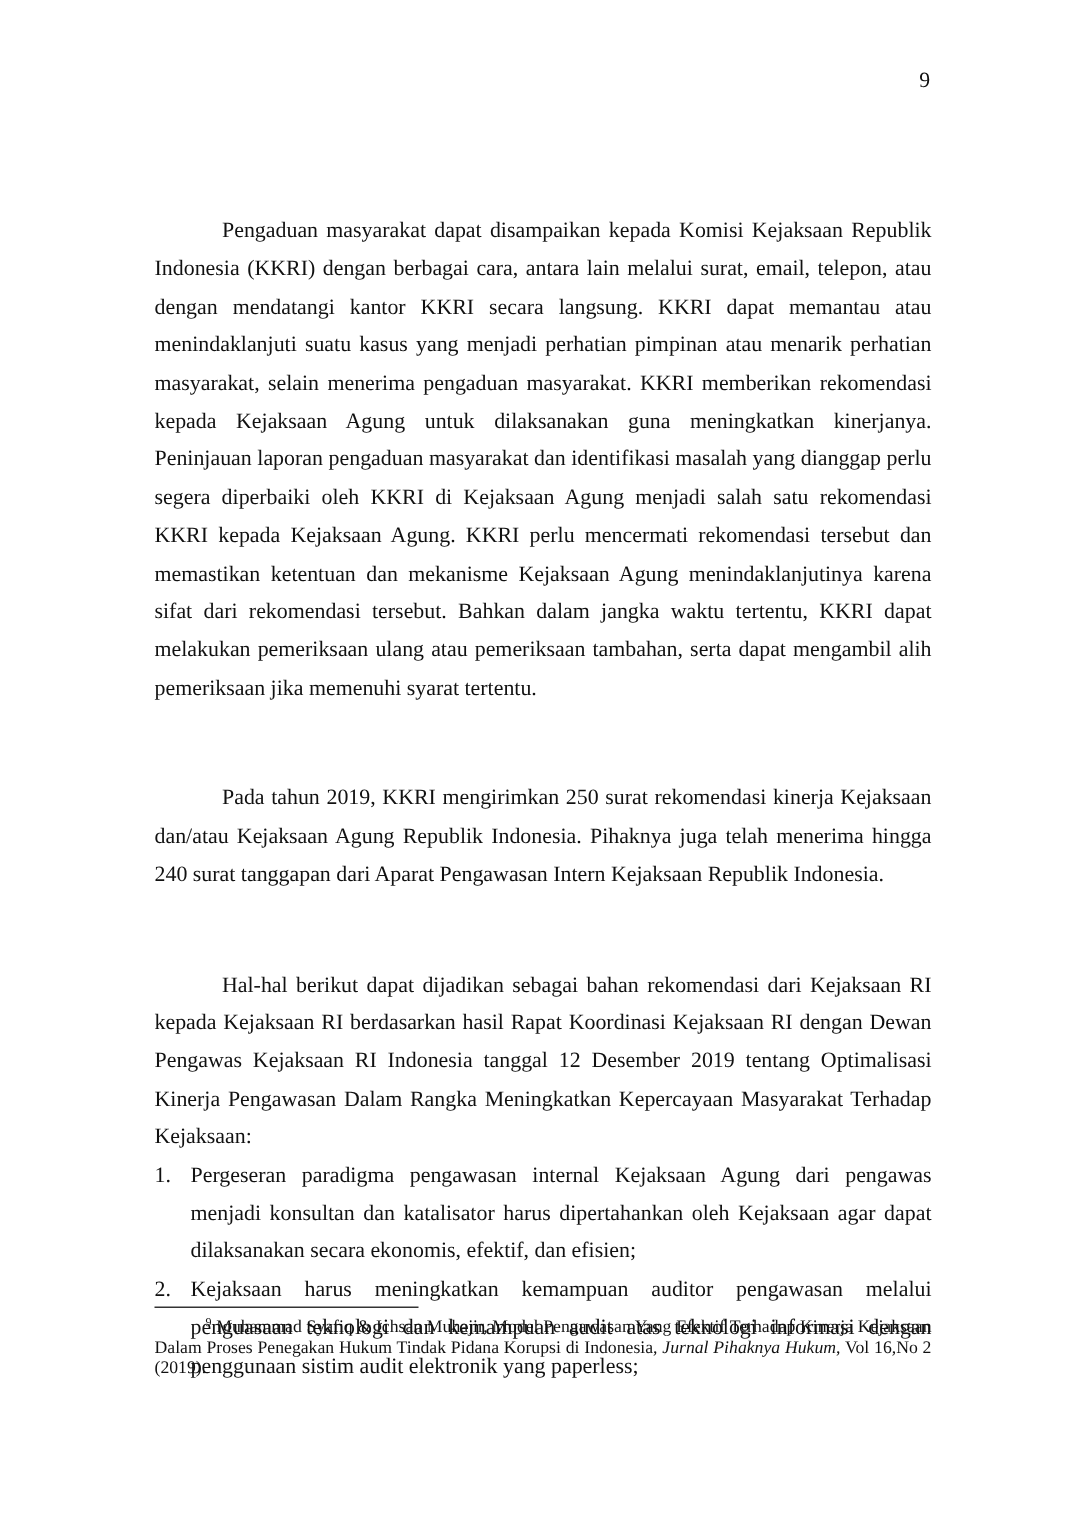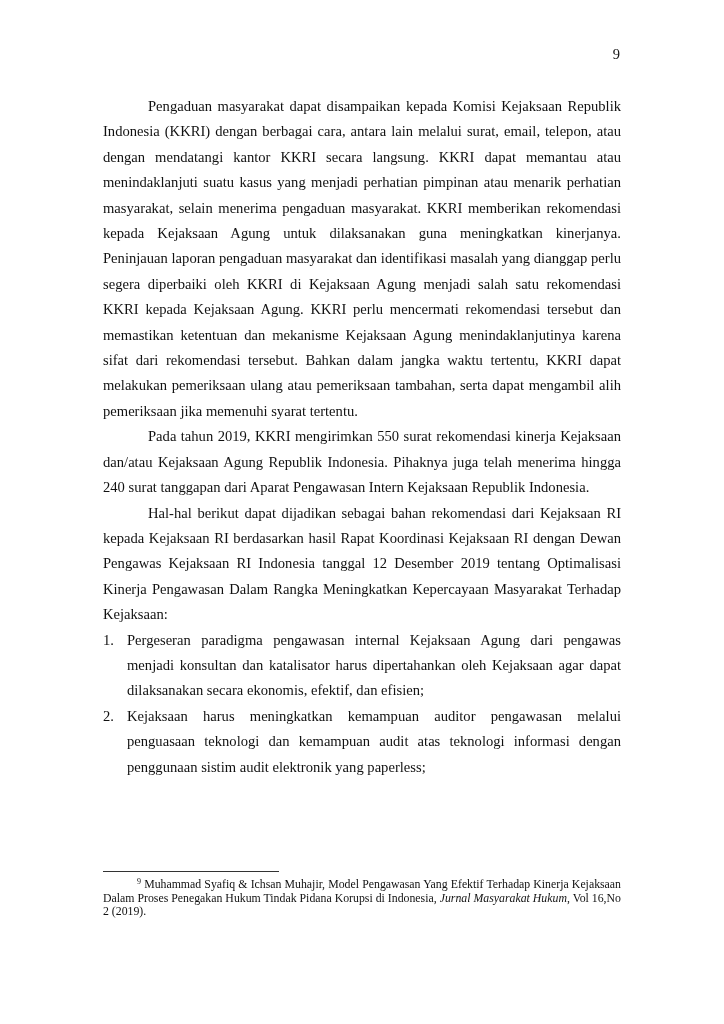--- a/index.html
+++ b/index.html
@@ -2,50 +2,50 @@
 <html><head>
 <meta charset="utf-8">
 <style>
   html, body { margin: 0; padding: 0; background: #ffffff; }
   body { width: 724px; height: 1024px; position: relative; overflow: hidden;
          font-family: "Liberation Serif", "DejaVu Serif", serif; color: #111; }
   .page-number { position: absolute; top: 46px; right: 104px; font-size: 14.5px; }
   .body-text { position: absolute; left: 103px; top: 94px; width: 518px;
                font-size: 14.6px; line-height: 25.4px; }
   .body-text p { margin: 0; text-align: justify; text-align-last: left; }
-  .body-text p.indent { text-indent: 45px; }
+  .body-text p.indent { text-indent: 45px; margin-top: 48px; }
   sup { font-size: 9px; line-height: 0; vertical-align: 6px; }
   ol.rec-list { margin: 0; padding: 0; list-style: none; }
   ol.rec-list li { position: relative; padding-left: 24px; text-align: justify; text-align-last: left; }
   ol.rec-list li .num { position: absolute; left: 0; top: 0; }
   .footnote-rule { position: absolute; left: 103px; top: 871px; width: 176px; height: 0;
                    border-top: 1px solid #333; }
   .footnote { position: absolute; left: 103px; top: 878px; width: 518px;
               font-size: 11.8px; line-height: 13.6px; text-align: justify; }
   .footnote .fn-first { text-indent: 34px; }
   .footnote sup { font-size: 8px; vertical-align: 4px; }
 </style>
 </head>
 <body>
 
 <div class="page-number">9</div>
 
 <div class="body-text">
   <p class="indent">Pengaduan masyarakat dapat disampaikan kepada Komisi Kejaksaan Republik Indonesia (KKRI) dengan berbagai cara, antara lain melalui surat, email, telepon, atau dengan mendatangi kantor KKRI secara langsung. KKRI dapat memantau atau menindaklanjuti suatu kasus yang menjadi perhatian pimpinan atau menarik perhatian masyarakat, selain menerima pengaduan masyarakat. KKRI memberikan rekomendasi kepada Kejaksaan Agung untuk dilaksanakan guna meningkatkan kinerjanya. Peninjauan laporan pengaduan masyarakat dan identifikasi masalah yang dianggap perlu segera diperbaiki oleh KKRI di Kejaksaan Agung menjadi salah satu rekomendasi KKRI kepada Kejaksaan Agung. KKRI perlu mencermati rekomendasi tersebut dan memastikan ketentuan dan mekanisme Kejaksaan Agung menindaklanjutinya karena sifat dari rekomendasi tersebut. Bahkan dalam jangka waktu tertentu, KKRI dapat melakukan pemeriksaan ulang atau pemeriksaan tambahan, serta dapat mengambil alih pemeriksaan jika memenuhi syarat tertentu.</p>
-  <p class="indent">Pada tahun 2019, KKRI mengirimkan 550 surat rekomendasi kinerja Kejaksaan dan/atau Kejaksaan Agung Republik Indonesia. Pihaknya juga telah menerima hingga 240 surat tanggapan dari Aparat Pengawasan Intern Kejaksaan Republik Indonesia.</p>
+  <p class="indent">Pada tahun 2019, KKRI mengirimkan 250 surat rekomendasi kinerja Kejaksaan dan/atau Kejaksaan Agung Republik Indonesia. Pihaknya juga telah menerima hingga 240 surat tanggapan dari Aparat Pengawasan Intern Kejaksaan Republik Indonesia.</p>
   <p class="indent">Hal-hal berikut dapat dijadikan sebagai bahan rekomendasi dari Kejaksaan RI kepada Kejaksaan RI berdasarkan hasil Rapat Koordinasi Kejaksaan RI dengan Dewan Pengawas Kejaksaan RI Indonesia tanggal 12 Desember 2019 tentang Optimalisasi Kinerja Pengawasan Dalam Rangka Meningkatkan Kepercayaan Masyarakat Terhadap Kejaksaan:</p>
   <ol class="rec-list">
     <li>
       <span class="num">1.</span>
       <span>Pergeseran paradigma pengawasan internal Kejaksaan Agung dari pengawas menjadi konsultan dan katalisator harus dipertahankan oleh Kejaksaan agar dapat dilaksanakan secara ekonomis, efektif, dan efisien;</span>
     </li>
     <li>
       <span class="num">2.</span>
       <span>Kejaksaan harus meningkatkan kemampuan auditor pengawasan melalui penguasaan teknologi dan kemampuan audit atas teknologi informasi dengan penggunaan sistim audit elektronik yang paperless;</span>
     </li>
   </ol>
 </div>
 
 <div class="footnote-rule"></div>
 
 <div class="footnote">
-  <div class="fn-first"><sup>9</sup><span> Muhammad Syafiq &amp; Ichsan Muhajir, Model Pengawasan Yang Efektif Terhadap Kinerja Kejaksaan Dalam Proses Penegakan Hukum Tindak Pidana Korupsi di Indonesia, </span><i>Jurnal Masyarakat Hukum</i><span>, Vol 16,No 2 (2019).</span></div>
+  <div class="fn-first"><sup>9</sup><span> Muhammad Syafiq &amp; Ichsan Muhajir, Model Pengawasan Yang Efektif Terhadap Kinerja Kejaksaan Dalam Proses Penegakan Hukum Tindak Pidana Korupsi di Indonesia, </span><i>Jurnal Pihaknya Hukum</i><span>, Vol 16,No 2 (2019).</span></div>
 </div>
 
 </body></html>

